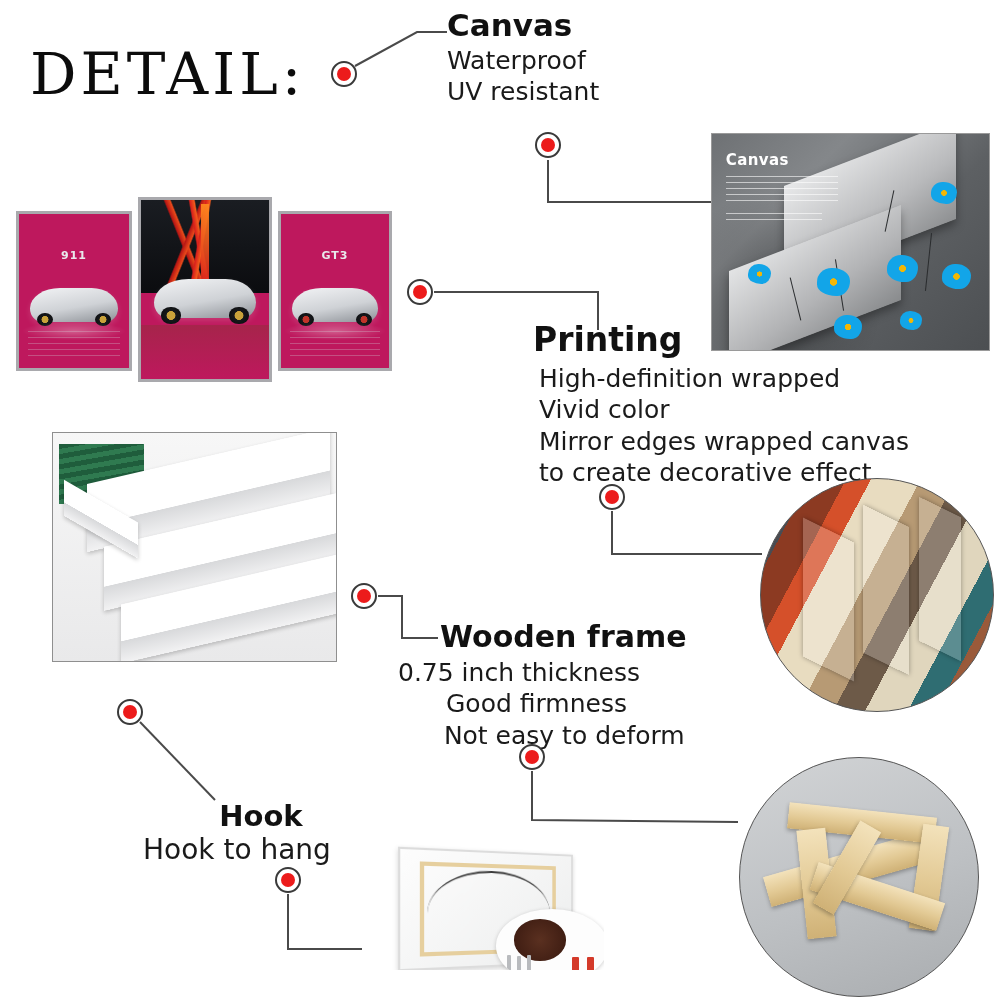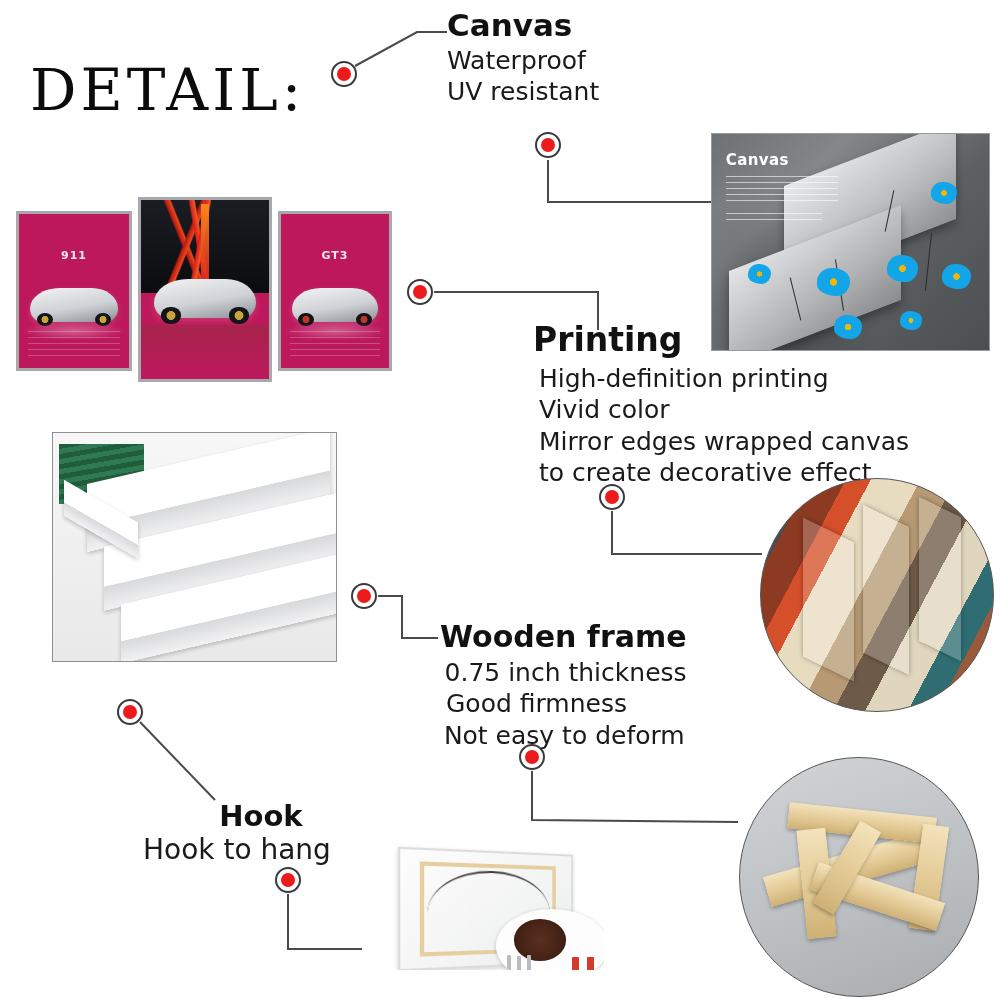--- a/index.html
+++ b/index.html
@@ -2,21 +2,21 @@
 <html><head>
 <meta charset="utf-8">
 <style>
   html,body{margin:0;padding:0;background:#fff;}
   body{width:1000px;height:1000px;overflow:hidden;
        font-family:"DejaVu Sans","Liberation Sans",sans-serif;color:#111;}
   #stage{position:relative;width:1000px;height:1000px;background:#ffffff;}
 
   
   .detail-title{
-    position:absolute;left:30px;top:56px;
+    position:absolute;left:30px;top:40px;
     font-family:"DejaVu Serif","Liberation Serif",serif;
     font-size:58px;letter-spacing:4px;color:#0c0c0c;white-space:nowrap;
   }
 
   
   .callout{position:absolute;white-space:nowrap;}
   .callout .head{
     font-weight:bold;color:#111;line-height:1.12;
   }
   .callout .line{color:#1a1a1a;line-height:1.26;}
@@ -178,29 +178,29 @@
   <div class="dot" style="left:275px;top:867px;"></div>
 
   <div class="callout c-canvas">
     <div class="head">Canvas</div>
     <div class="line">Waterproof</div>
     <div class="line">UV resistant</div>
   </div>
 
   <div class="callout c-print">
     <div class="head">Printing</div>
-    <div class="line sub">High-definition printing</div>
+    <div class="line sub">High-definition wrapped</div>
     <div class="line sub">Vivid color</div>
     <div class="line sub">Mirror edges wrapped canvas</div>
     <div class="line sub">to create decorative effect</div>
   </div>
 
   <div class="callout c-wood">
     <div class="head">Wooden frame</div>
-    <div class="line" style="margin-left:0px;text-align:right;">0.75 inch thickness</div>
+    <div class="line" style="margin-left:0px;">0.75 inch thickness</div>
     <div class="line" style="margin-left:48px;">Good firmness</div>
     <div class="line" style="margin-left:44px;text-align:center;">Not easy to deform</div>
   </div>
 
   <div class="callout c-hook">
     <div class="head" style="margin-left:48px;">Hook</div>
     <div class="line">Hook to hang</div>
   </div>
 
   <div class="photo posters">

